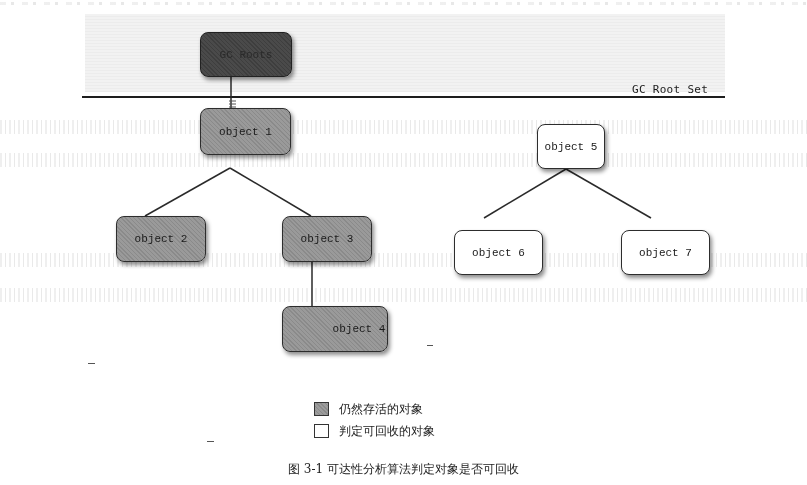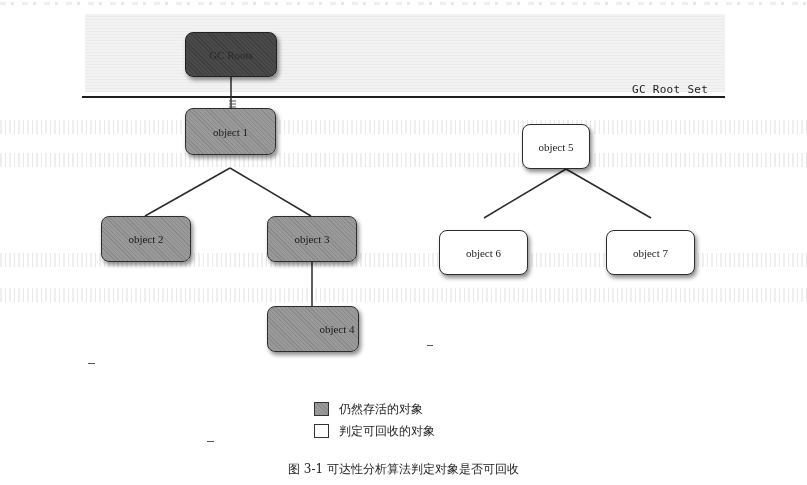--- a/index.html
+++ b/index.html
@@ -23,21 +23,22 @@
   .rootset-label {
     position: absolute; left: 632px; top: 83px; font-size: 11px; color: #1c1c1c;
     font-family: "DejaVu Sans Mono", monospace; letter-spacing: 0.3px;
   }
   .node {
     position: absolute; box-sizing: border-box;
     border: 1.5px solid #2d2d2d; border-radius: 8px;
     display: flex; align-items: center; justify-content: center;
     font-size: 11px; color: #1a1a1a;
     box-shadow: 2px 3px 4px rgba(0,0,0,0.45);
-    font-family: Liberation Serif, serif;
+    font-family: Liberation Mono, monospace;
+    margin-left: 15px;
   }
   .node.alive {
     background: repeating-linear-gradient(45deg, #8a8a8a 0 1px, #9a9a9a 1px 3px);
   }
   .node.dead { background: #ffffff; }
   .node.root {
     background: repeating-linear-gradient(45deg, #3e3e3e 0 1px, #4a4a4a 1px 3px);
     color: #2a2a2a; border-color: #222;
   }
   svg.edges { position: absolute; left: 0; top: 0; }
@@ -94,21 +95,21 @@
 
 <div class="node alive" style="left:185px;top:108px;width:91px;height:47px;">
   <span>object 1</span>
 </div>
 <div class="node alive" style="left:101px;top:216px;width:90px;height:46px;">
   <span>object 2</span>
 </div>
 <div class="node alive" style="left:267px;top:216px;width:90px;height:46px;">
   <span>object 3</span>
 </div>
-<div class="node alive" style="left:267px;top:306px;width:92px;height:46px;padding-left:48px;">
+<div class="node alive" style="left:267px;top:306px;width:106px;height:46px;padding-left:48px;">
   <span>object 4</span>
 </div>
 
 <div class="node dead" style="left:522px;top:124px;width:68px;height:45px;">
   <span>object 5</span>
 </div>
 <div class="node dead" style="left:439px;top:230px;width:89px;height:45px;">
   <span>object 6</span>
 </div>
 <div class="node dead" style="left:606px;top:230px;width:89px;height:45px;justify-content:center;">

